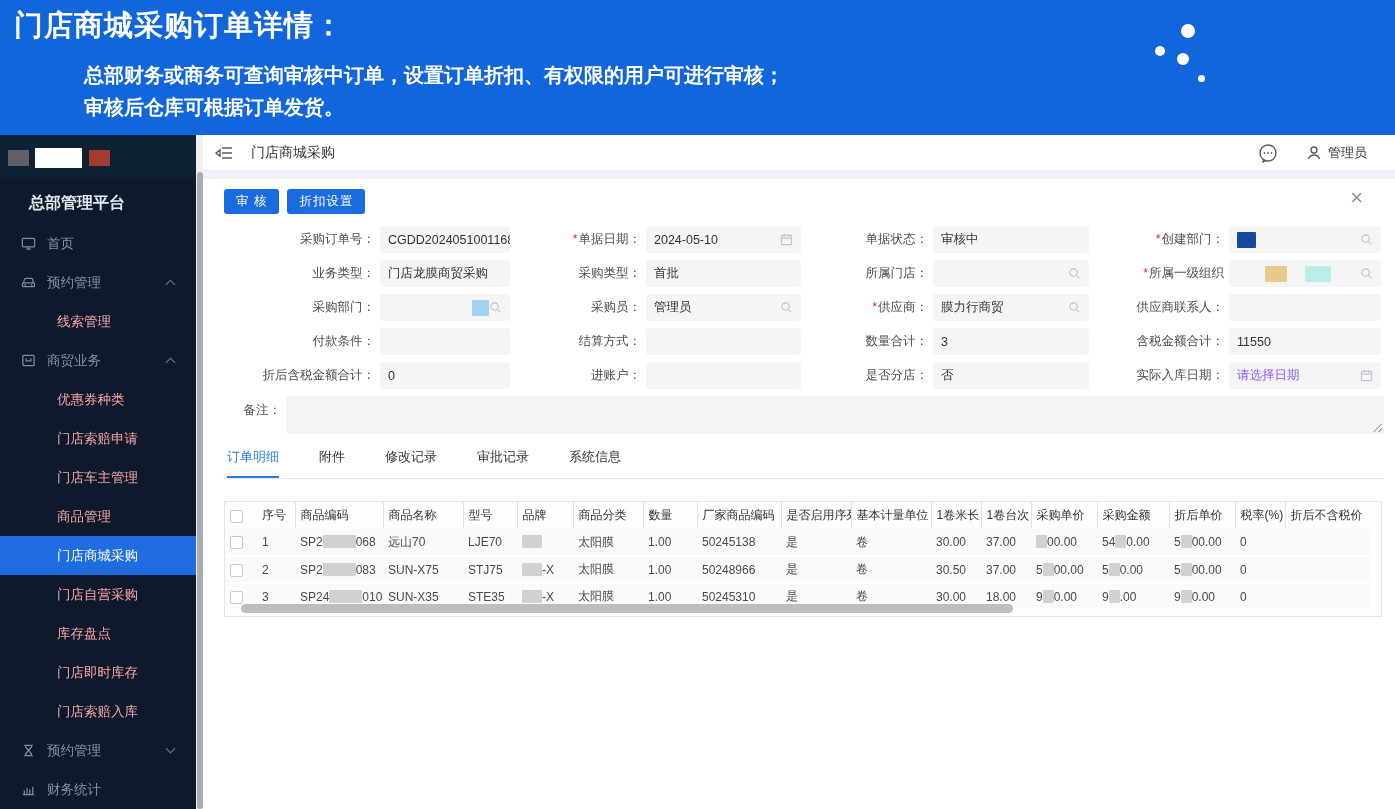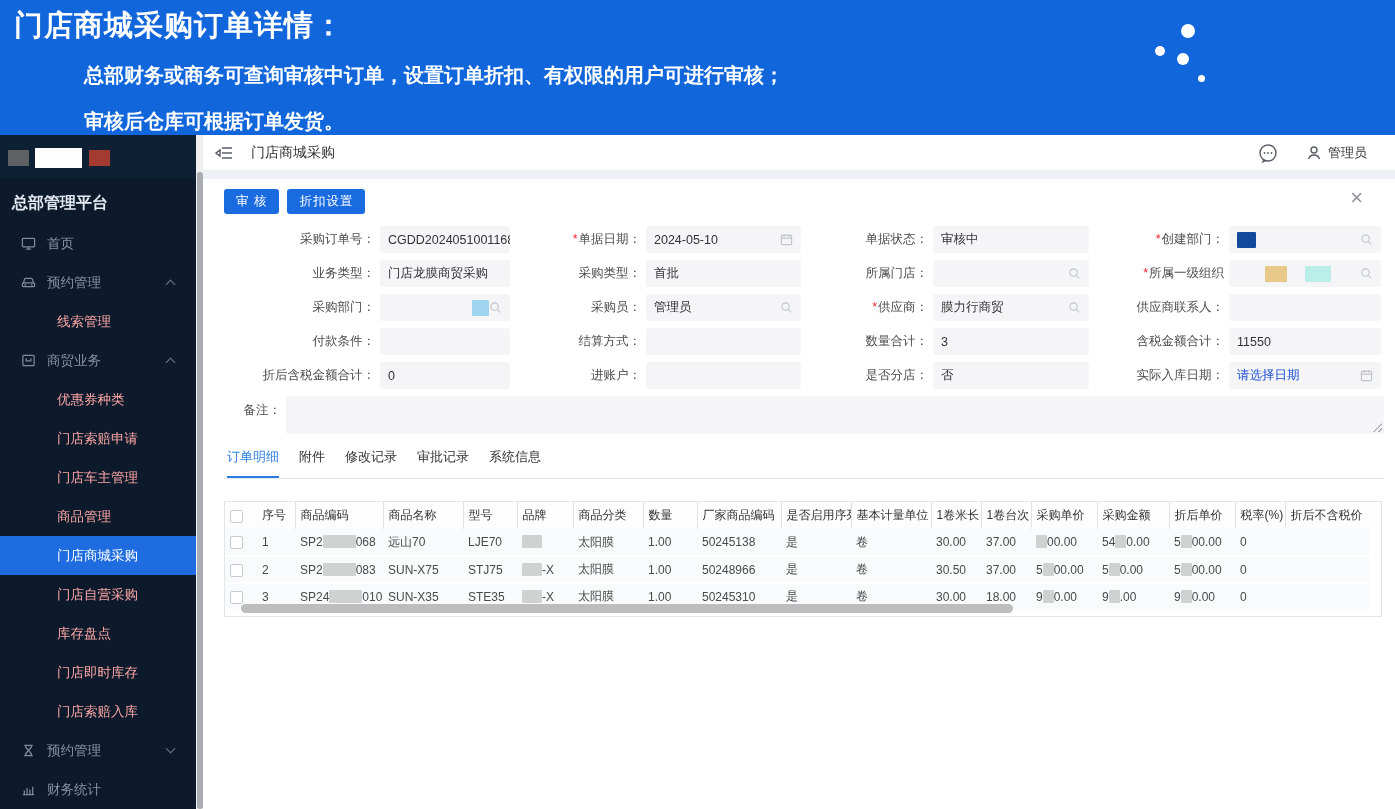--- a/index.html
+++ b/index.html
@@ -3,33 +3,33 @@
 <meta charset="utf-8">
 <style>
   * { margin:0; padding:0; box-sizing:border-box; }
   html,body { width:1395px; height:809px; font-family:"Liberation Sans","DejaVu Sans",sans-serif; background:#fff; overflow:hidden; }
 
   
   .banner { position:absolute; left:0; top:0; width:1395px; height:135px; background:var(--banner,#1166dc); color:#fff; }
   .banner-title { position:absolute; left:14px; top:6px; font-size:29px; font-weight:bold; letter-spacing:1px; }
   .banner-line { position:absolute; left:84px; font-size:20px; font-weight:bold; }
   .banner-line.l1 { top:62px; }
-  .banner-line.l2 { top:108px; }
+  .banner-line.l2 { top:94px; }
   .kingdee { position:absolute; right:48px; top:20px; width:200px; height:80px; }
   .kd-dot { position:absolute; background:#fff; border-radius:50%; }
   .kd-text { position:absolute; left:70px; top:16px; font-size:31px; font-weight:bold; font-style:italic; letter-spacing:0.5px; }
 
   
   .sidebar { position:absolute; left:0; top:135px; width:196px; height:674px; background:var(--sidebar,#0d1a2b); overflow:hidden; }
   .side-logo-band { height:43px; background:#0e2033; position:relative; }
   .logo-block { position:absolute; top:15px; height:16px; }
   .lb-gray  { left:8px;  width:21px; background:#5d6164; }
   .lb-white { left:35px; width:47px; height:20px; top:13px; background:#fdfdfd; }
   .lb-red   { left:89px; width:21px; background:#a33b30; }
-  .side-title { color:#e2e8f0; font-size:16px; font-weight:bold; padding:15px 0 10px 12px; }
+  .side-title { color:#e2e8f0; font-size:16px; font-weight:bold; padding:15px 0 10px 29px; }
   .side-item { display:flex; align-items:center; height:39px; color:#8794a6; font-size:13.5px; padding-left:21px; cursor:pointer; position:relative; }
   .side-item .mi { width:15px; height:15px; margin-right:11px; flex-shrink:0; }
   .side-item .mi svg { width:15px; height:15px; display:block; }
   .side-sub { padding-left:57px; color:#fca5a5; }
   .side-sub.active { background:var(--active,#1f6ce0); color:#fff; }
   .chev { width:7px; height:7px; border-right:1.5px solid #6d7a8d; border-bottom:1.5px solid #6d7a8d; position:absolute; right:22px; }
   .chev.up { transform:rotate(-135deg); top:18px; }
   .chev.down { transform:rotate(45deg); top:14px; }
   .side-scrollbar { position:absolute; left:196px; top:135px; width:7px; height:674px; background:#efefef; }
   .side-thumb { position:absolute; left:0.5px; top:37px; width:6px; height:637px; background:#a9adb2; border-radius:3px; }
@@ -51,34 +51,34 @@
 
   .form-grid { display:grid; grid-template-columns:286px 291px 288px 292px; row-gap:7px; width:1160px; }
   .f-cell { display:flex; align-items:center; height:27px; }
   .f-label { text-align:right; font-size:12.5px; color:#4d4d4d; flex-shrink:0; padding-right:5px; white-space:nowrap; }
   .form-grid > .f-cell:nth-child(4n+1) .f-label { width:156px; }
   .form-grid > .f-cell:nth-child(4n+2) .f-label { width:136px; }
   .form-grid > .f-cell:nth-child(4n+3) .f-label { width:132px; }
   .form-grid > .f-cell:nth-child(4n)   .f-label { width:140px; }
   .req { color:#f5222d; margin-right:1px; }
   .f-input { flex:1; height:27px; background:#f5f5f7; border-radius:3px; display:flex; align-items:center; padding:0 8px; font-size:12.5px; color:#333; overflow:hidden; }
-  .f-input .ph { color:#1d4ed8; }
+  .f-input .ph { color:#8b5cf6; }
   .ico-right { margin-left:auto; flex-shrink:0; display:flex; }
   .blk { display:inline-block; height:16px; border-radius:1px; }
   .blk-darkblue { width:19px; background:#134a9e; }
   .blk-tan { width:22px; background:#e9c98a; margin-left:28px; }
   .blk-cyan { width:26px; background:#b9efe8; margin-left:18px; }
   .blk-ltblue { width:17px; background:#9fd4f0; margin-left:84px; }
 
   .remark-row { display:flex; align-items:flex-start; margin-top:7px; width:1160px; }
   .remark-row .f-label { width:62px; padding-top:6px; }
   .remark-box { flex:1; height:38px; background:#f5f5f7; border-radius:3px; position:relative; }
   .resize-handle { position:absolute; right:2px; bottom:2px; width:9px; height:9px; background:repeating-linear-gradient(-45deg, transparent 0 2px, #a9a9a9 2px 3.2px); clip-path:polygon(100% 0, 100% 100%, 0 100%); }
 
-  .tabs { display:flex; gap:20px; margin-top:14px; border-bottom:1px solid #e4e7ed; width:1160px; padding-left:3px; }
+  .tabs { display:flex; gap:40px; margin-top:14px; border-bottom:1px solid #e4e7ed; width:1160px; padding-left:3px; }
   .tab { font-size:13px; color:#333; padding-bottom:10px; cursor:pointer; }
   .tab.active { color:#2a7de1; border-bottom:2px solid #2a7de1; }
 
   .table-wrap { margin-top:22px; width:1158px; height:116px; border:1px solid #e4e4e4; position:relative; overflow:hidden; background:#fff; }
   table { border-collapse:collapse; table-layout:fixed; width:1144px; }
   th, td { font-size:12px; height:27px; padding:0 5px; overflow:hidden; white-space:nowrap; text-align:left; font-weight:normal; }
   thead th { color:#333; border-right:1px solid #e3e3e3; background:#fdfdfd; }
   thead th:first-child, thead th:last-child { border-right:none; }
   tbody tr { background:#f9fafb; border-bottom:2px solid #fff; }
   tbody td { color:#4a4a4a; }

